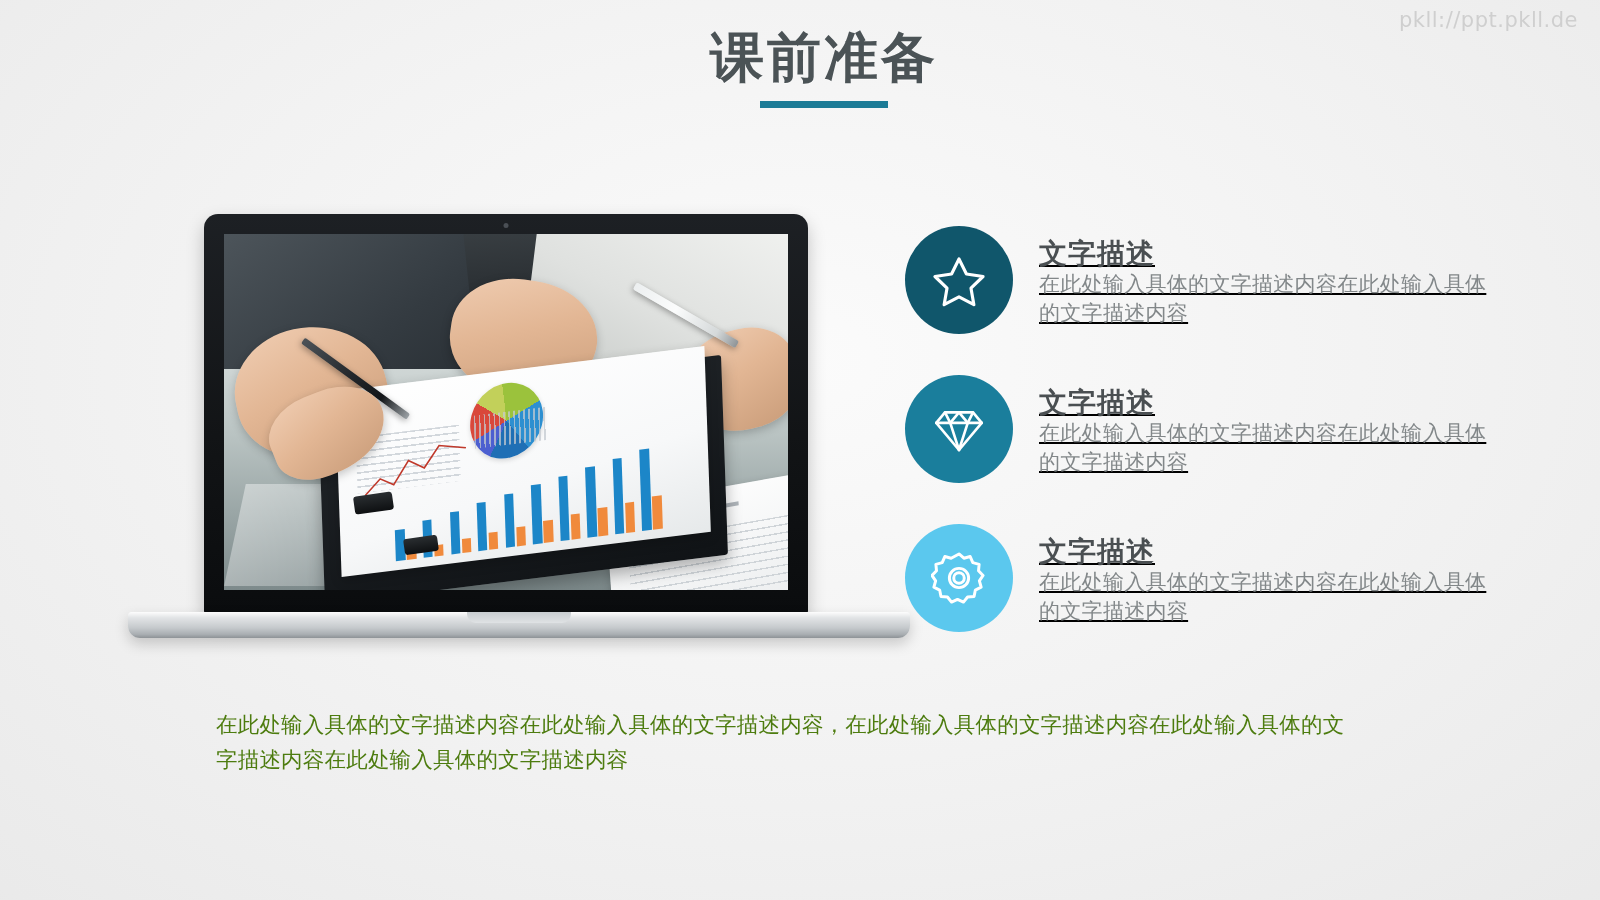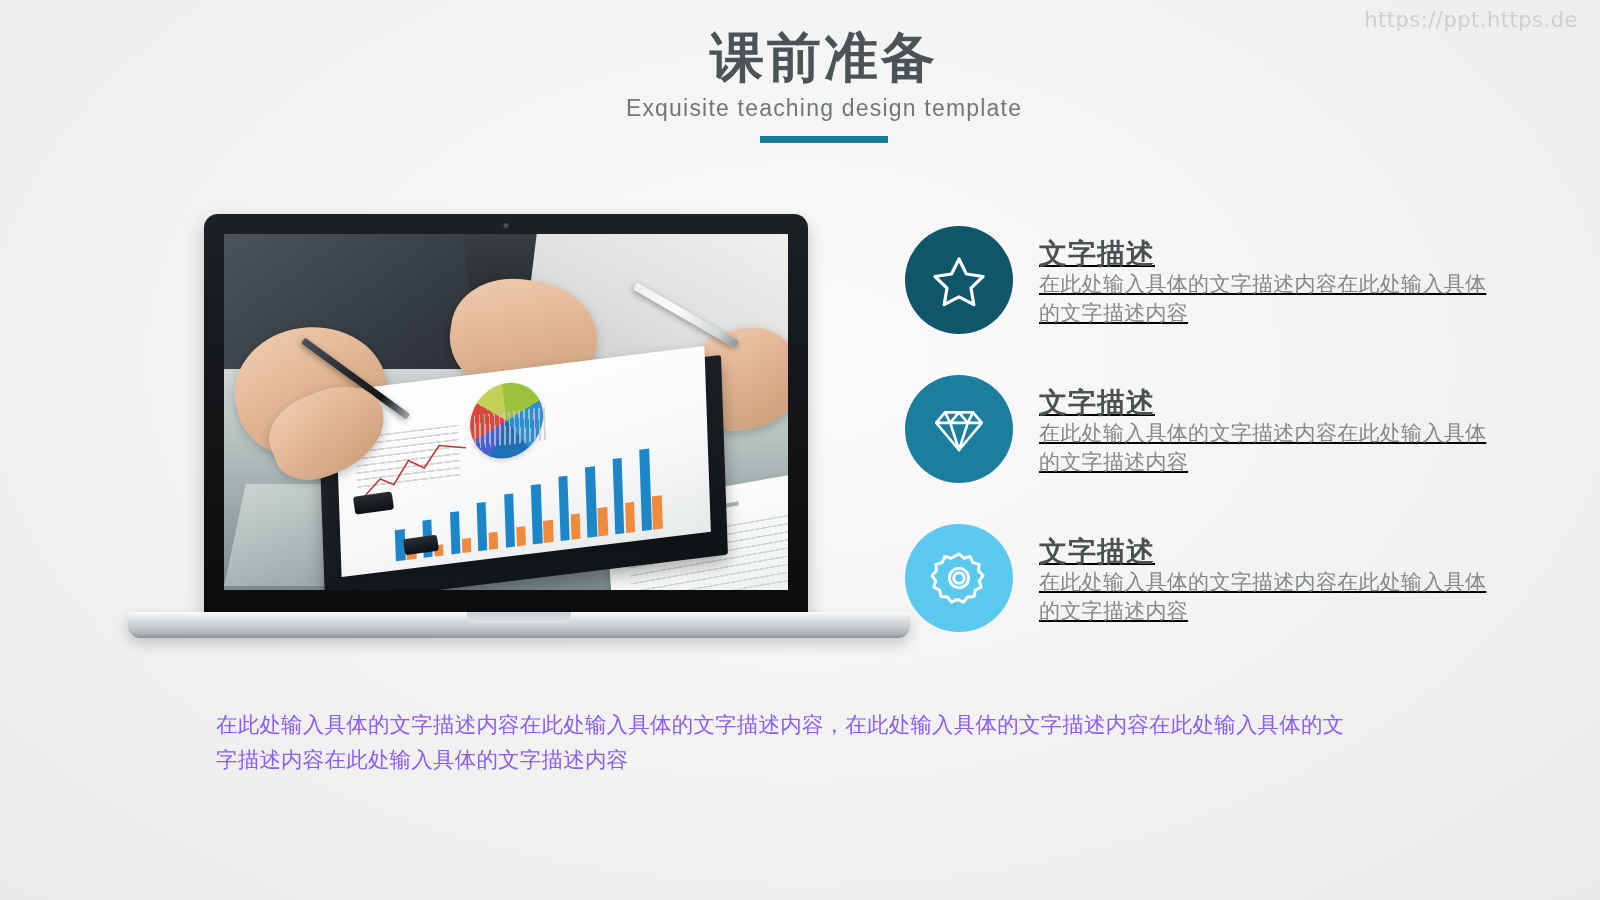--- a/index.html
+++ b/index.html
@@ -306,32 +306,31 @@
   }
 
   
   .bottom-note {
     position:absolute;
     left:216px;
     top:708px;
     width:1150px;
     font-size:21.5px;
     line-height:1.62;
-    color:#8b5cf6;
+    color:#4d7c0f;
     letter-spacing:.2px;
   }
 </style>
 </head>
 <body>
 
-<div class="watermark">https://ppt.https.de</div>
+<div class="watermark">pkll://ppt.pkll.de</div>
 
 <div class="header">
   <div class="header-title">课前准备</div>
-  <div class="header-subtitle">Exquisite teaching design template</div>
   <div class="header-rule" style="background: rgb(28, 123, 150);"></div>
 </div>
 
 <div class="laptop">
   <div class="laptop-lid">
     <div class="laptop-cam"></div>
     <div class="laptop-screen">
 
       <div class="photo">
         <div class="ph-bg-top"></div>

